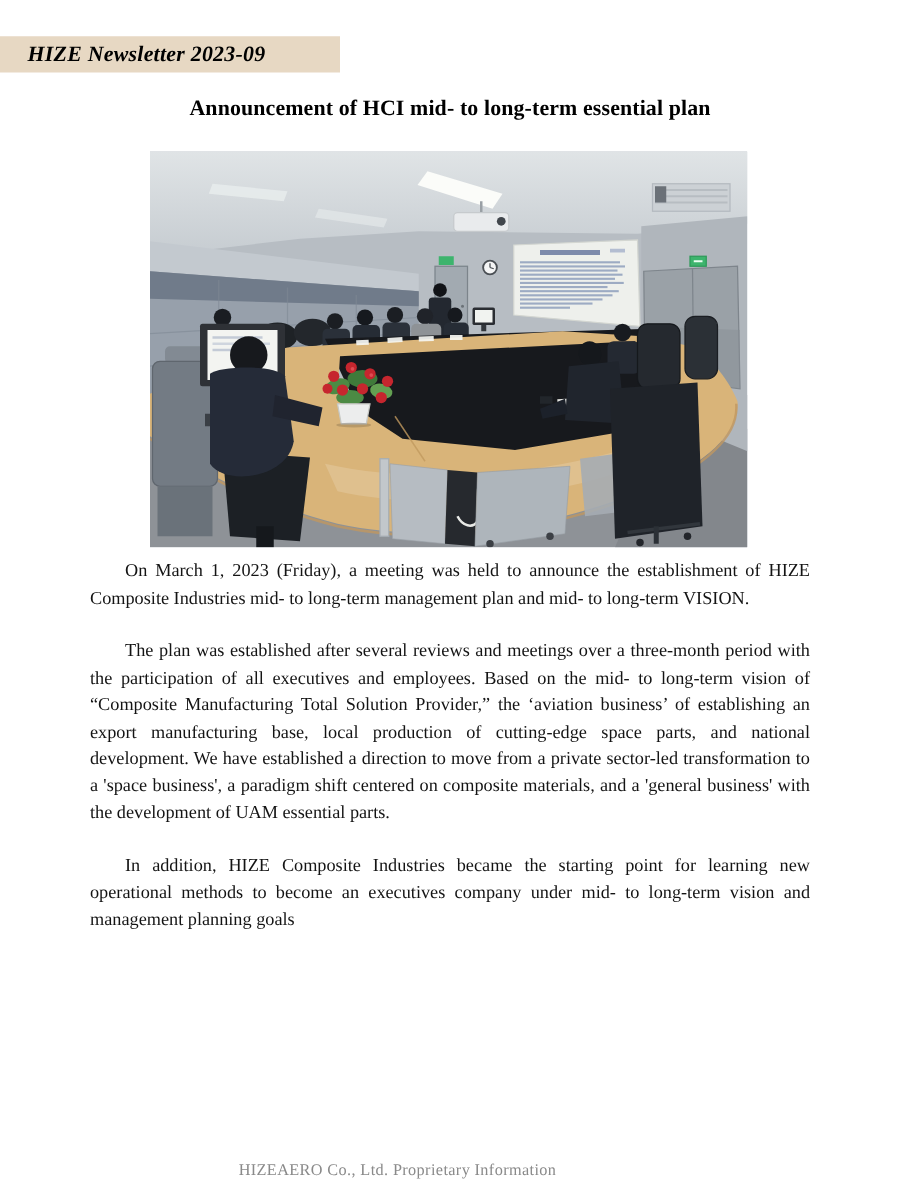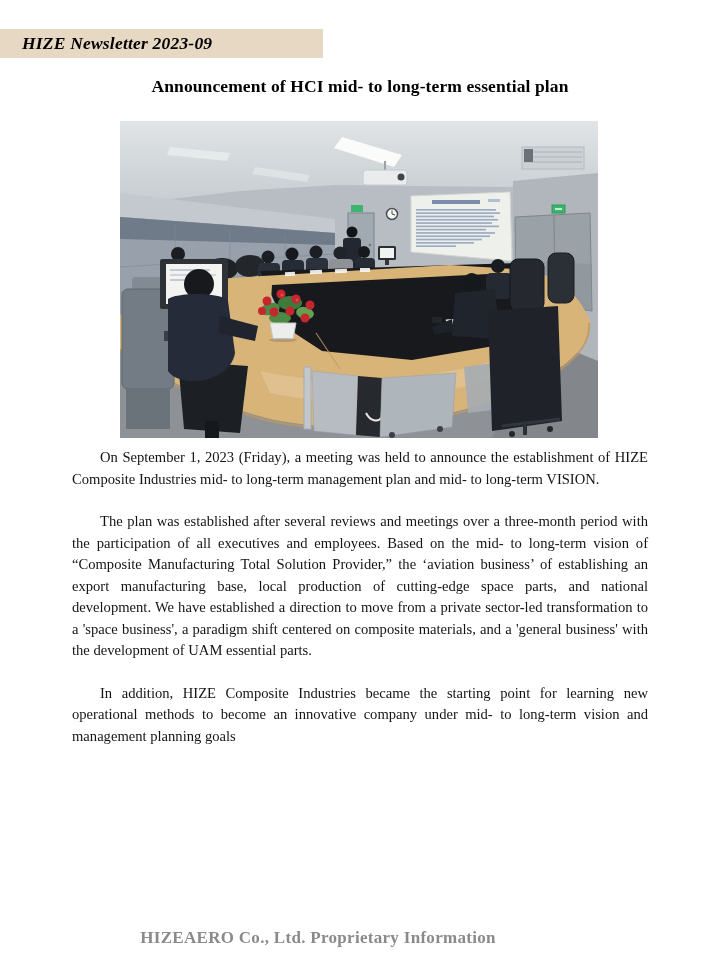--- a/index.html
+++ b/index.html
@@ -2,21 +2,21 @@
 <html><head>
 <meta charset="utf-8">
 <style>
   html,body{margin:0;padding:0;}
   body{
     width:720px;height:960px;position:relative;background:#ffffff;
     font-family:"Liberation Serif","DejaVu Serif",serif;color:#111;
     overflow:hidden;
   }
   .header-bar{
-    position:absolute;left:0;top:29px;width:323px;height:29px;
+    position:absolute;left:0;top:29px;width:272px;height:29px;
     background:#e7d8c3;display:flex;align-items:center;box-sizing:border-box;padding-left:22px;
   }
   .header-bar span{
     font-size:17.5px;font-weight:bold;font-style:italic;color:#000;letter-spacing:.2px;white-space:nowrap;
   }
   .doc-title{
     position:absolute;left:0;top:76px;width:720px;text-align:center;
     font-size:17.5px;font-weight:bold;color:#000;margin:0;letter-spacing:.1px;
   }
   .photo-wrap{
@@ -24,21 +24,21 @@
   }
   .photo-wrap svg{display:block;}
   .body-text{
     position:absolute;left:72px;top:447px;width:576px;
     font-size:14.6px;line-height:21.5px;text-align:justify;color:#141414;
   }
   .body-text p{margin:0 0 21px;text-indent:28px;}
   .body-text p.justify-last{text-align-last:justify;}
   .footer{
     position:absolute;left:0;top:928px;width:636px;text-align:center;
-    font-size:17px;font-weight:bold;color:#8a8a8a;letter-spacing:.3px;
+    font-size:13px;font-weight:normal;color:#8a8a8a;letter-spacing:.3px;
   }
 </style>
 </head>
 <body>
 
 <div class="header-bar">
   <span>HIZE Newsletter 2023-09</span>
 </div>
 
 <h1 class="doc-title">Announcement of HCI mid- to long-term essential plan</h1>
@@ -239,18 +239,18 @@
       <path d="M58,240 L128,245 L120,312 L64,308 Z" fill="#1c2025"></path>
       <circle cx="79" cy="163" r="15" fill="#17191d"></circle>
       <path d="M48,178 C55,172 100,170 108,180 L115,232 C110,262 60,268 48,250 Z" fill="#252b38"></path>
       <path d="M100,195 L138,205 L135,220 L98,212 Z" fill="#20242f"></path>
       <path d="M85,300 L99,300 L99,317 L85,317 Z" fill="#15181c"></path>
     </g>
   </svg>
 </div>
 
 <div class="body-text">
-  <p>On September 1, 2023 (Friday), a meeting was held to announce the establishment of HIZE Composite Industries mid- to long-term management plan and mid- to long-term VISION.</p>
+  <p>On March 1, 2023 (Friday), a meeting was held to announce the establishment of HIZE Composite Industries mid- to long-term management plan and mid- to long-term VISION.</p>
   <p>The plan was established after several reviews and meetings over a three-month period with the participation of all executives and employees. Based on the mid- to long-term vision of “Composite Manufacturing Total Solution Provider,” the ‘aviation business’ of establishing an export manufacturing base, local production of cutting-edge space parts, and national development. We have established a direction to move from a private sector-led transformation to a 'space business', a paradigm shift centered on composite materials, and a 'general business' with the development of UAM essential parts.</p>
-  <p>In addition, HIZE Composite Industries became the starting point for learning new operational methods to become an innovative company under mid- to long-term vision and management planning goals</p>
+  <p>In addition, HIZE Composite Industries became the starting point for learning new operational methods to become an executives company under mid- to long-term vision and management planning goals</p>
 </div>
 
 <div class="footer">HIZEAERO Co., Ltd. Proprietary Information</div>
 
 </body></html>

